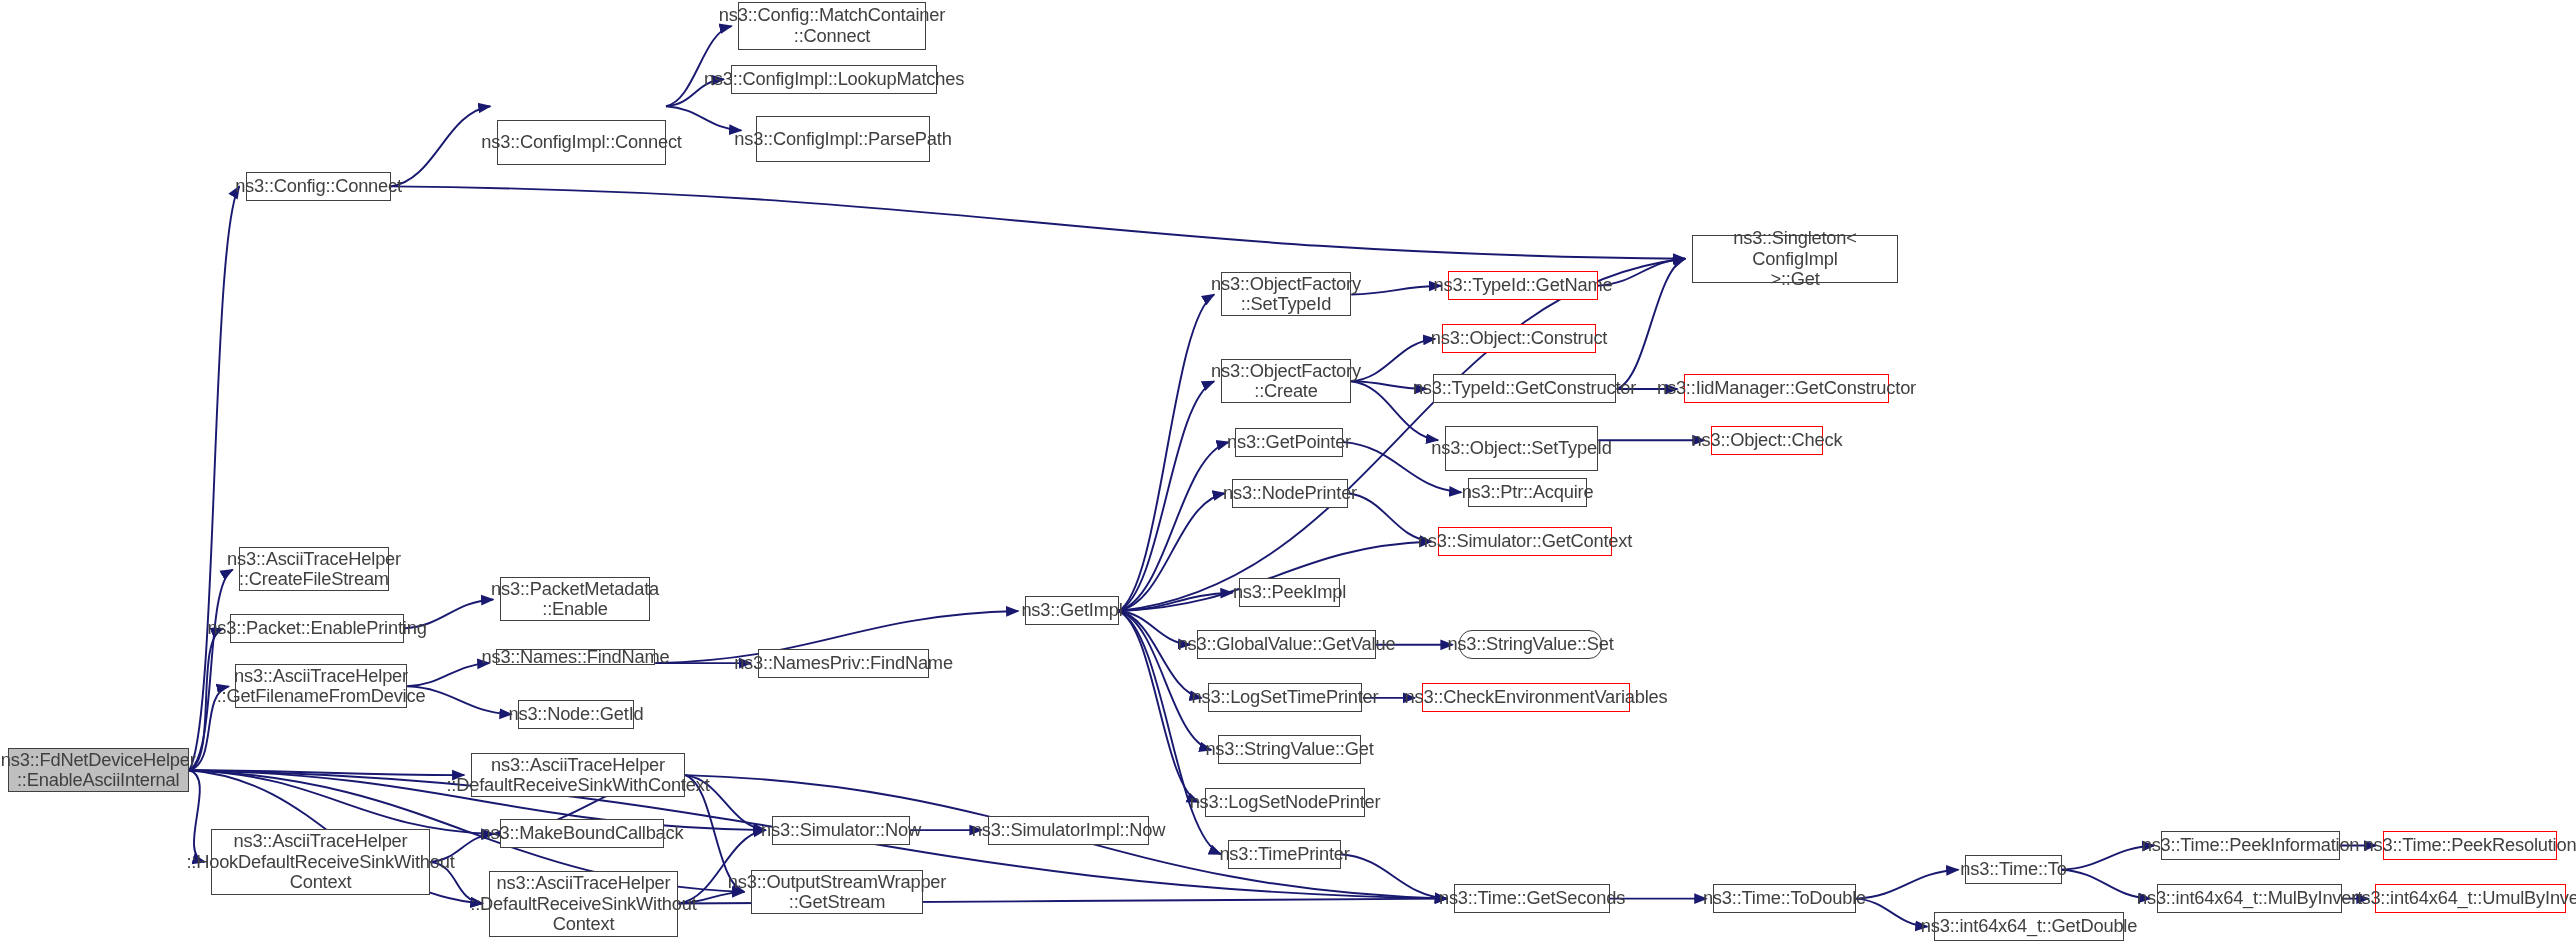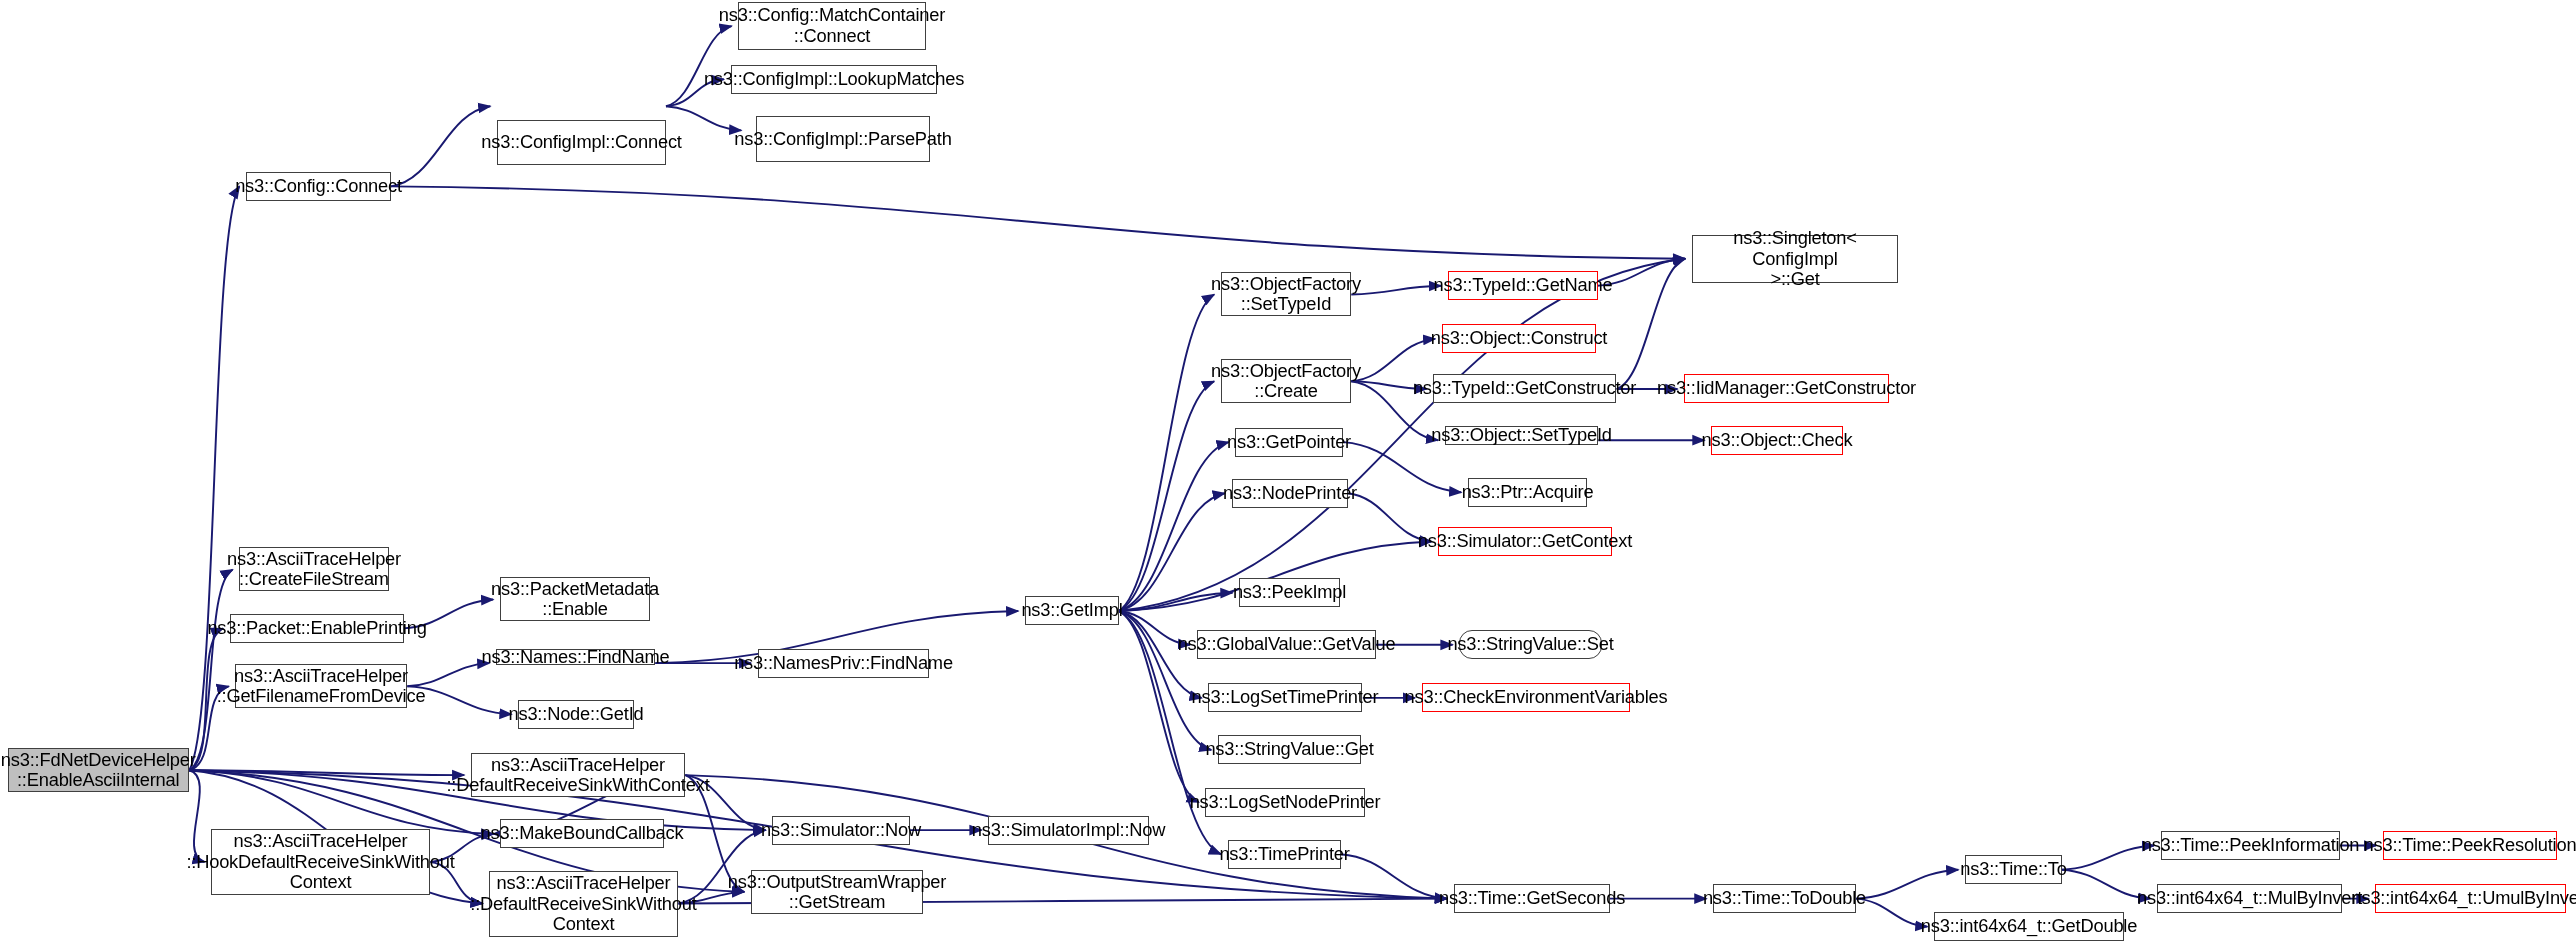--- a/index.html
+++ b/index.html
@@ -19,21 +19,21 @@
     left: 0; top: 0;
     width: 2576px;
     height: 947px;
     overflow: visible;
   }
   .node {
     position: absolute;
     box-sizing: border-box;
     border: 1.5px solid #404040;
     background: #ffffff;
-    color: #000000;
+    color: #404040;
     font-size: 18.3px;
     line-height: 1.12;
     display: flex;
     align-items: center;
     justify-content: center;
     text-align: center;
     white-space: pre-line;
     letter-spacing: -0.2px;
   }
   .node.red { border-color: #ff0000; }
@@ -158,27 +158,27 @@
       <div class="node" style="left: 1232px; top: 479px; width: 116px; height: 29px;">ns3::NodePrinter</div>
       <div class="node" style="left: 1239px; top: 578px; width: 101px; height: 29px;">ns3::PeekImpl</div>
       <div class="node" style="left: 1197px; top: 630px; width: 179px; height: 29px;">ns3::GlobalValue::GetValue</div>
       <div class="node" style="left: 1208px; top: 683px; width: 154px; height: 29px;">ns3::LogSetTimePrinter</div>
       <div class="node" style="left: 1218px; top: 735px; width: 143px; height: 29px;">ns3::StringValue::Get</div>
       <div class="node" style="left: 1205px; top: 788px; width: 160px; height: 29px;">ns3::LogSetNodePrinter</div>
       <div class="node" style="left: 1228px; top: 840px; width: 113px; height: 29px;">ns3::TimePrinter</div>
       <div class="node red" style="left: 1448px; top: 271px; width: 150px; height: 29px;">ns3::TypeId::GetName</div>
       <div class="node red" style="left: 1442px; top: 324px; width: 154px; height: 29px;">ns3::Object::Construct</div>
       <div class="node" style="left: 1433px; top: 374px; width: 183px; height: 29px;">ns3::TypeId::GetConstructor</div>
-      <div class="node" style="left: 1445px; top: 426px; width: 153px; height: 19px;">ns3::Object::SetTypeId</div>
+      <div class="node" style="left: 1445px; top: 426px; width: 153px; height: 45px;">ns3::Object::SetTypeId</div>
       <div class="node" style="left: 1468px; top: 478px; width: 119px; height: 29px;">ns3::Ptr::Acquire</div>
       <div class="node red" style="left: 1438px; top: 527px; width: 174px; height: 29px;">ns3::Simulator::GetContext</div>
       <div class="node" style="left: 1459px; top: 630px; width: 143px; height: 29px; border-radius: 13px;">ns3::StringValue::Set</div>
       <div class="node red" style="left: 1422px; top: 683px; width: 208px; height: 29px; padding-left: 20px;">ns3::CheckEnvironmentVariables</div>
       <div class="node red" style="left: 1684px; top: 374px; width: 205px; height: 29px;">ns3::IidManager::GetConstructor</div>
-      <div class="node red" style="left: 1711px; top: 426px; width: 132px; height: 29px;">ns3::Object::Check</div>
+      <div class="node red" style="left: 1711px; top: 426px; width: 112px; height: 29px;">ns3::Object::Check</div>
       <div class="node" style="left: 1454px; top: 884px; width: 156px; height: 29px;">ns3::Time::GetSeconds</div>
       <div class="node" style="left: 1713px; top: 884px; width: 143px; height: 29px;">ns3::Time::ToDouble</div>
       <div class="node" style="left: 1965px; top: 855px; width: 97px; height: 29px;">ns3::Time::To</div>
       <div class="node" style="left: 1934px; top: 912px; width: 190px; height: 29px;">ns3::int64x64_t::GetDouble</div>
       <div class="node" style="left: 2161px; top: 831px; width: 179px; height: 29px;">ns3::Time::PeekInformation</div>
       <div class="node" style="left: 2157px; top: 884px; width: 185px; height: 29px;">ns3::int64x64_t::MulByInvert</div>
       <div class="node red" style="left: 2383px; top: 831px; width: 174px; height: 29px;">ns3::Time::PeekResolution</div>
       <div class="node red" style="left: 2375px; top: 884px; width: 191px; height: 29px;">ns3::int64x64_t::UmulByInvert</div>
     </div>
 </div>

